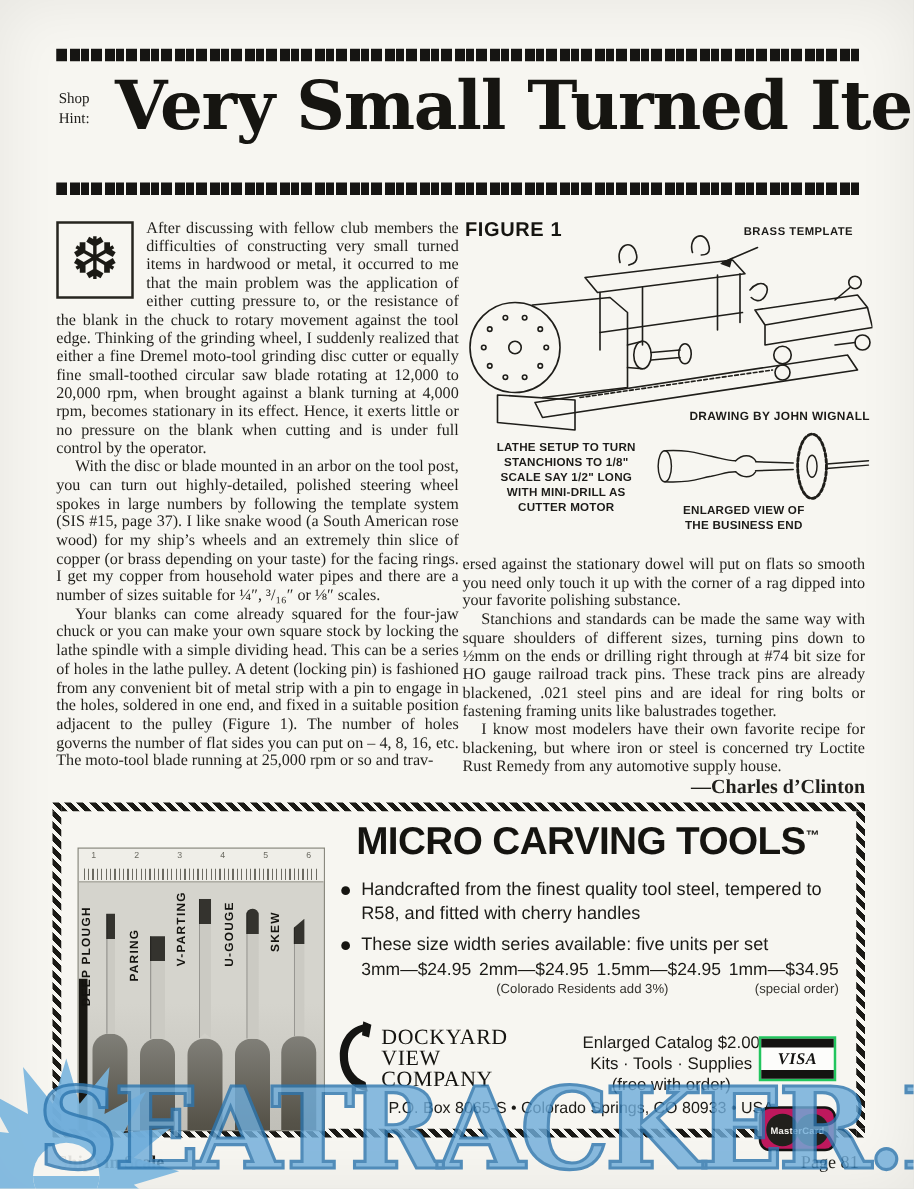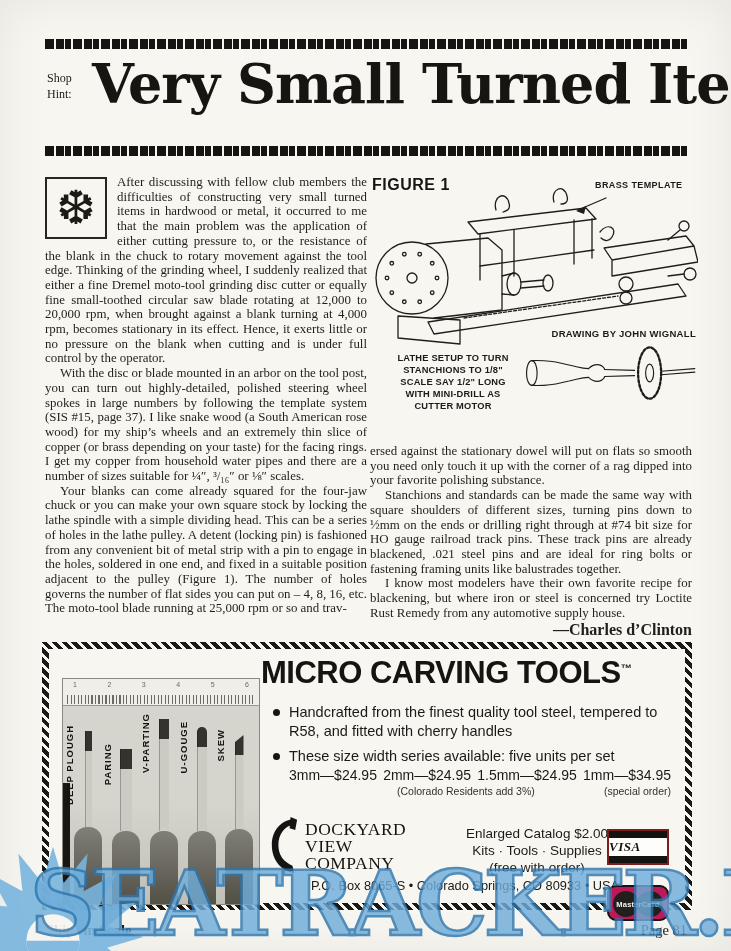--- a/index.html
+++ b/index.html
@@ -36,42 +36,42 @@
        line-height:12px;text-align:center;letter-spacing:.2px;}
   .cap-lathe{position:absolute;left:10px;top:182px;width:150px;}
   .enlarged-svg{position:absolute;left:150px;top:172px;width:180px;height:62px;}
   .cap-enlarged{position:absolute;left:162px;top:232px;width:130px;}
   .cap span{display:block;}
   
   .ad{position:absolute;left:42px;top:642px;width:650px;height:268px;box-sizing:border-box;
       border:7px solid #1a1915;
       border-image:repeating-linear-gradient(45deg,#1a1915 0 4px,var(--paper,#f7f6f1) 4px 7px) 7;}
   .ad-inner{position:absolute;inset:0;font-family:"Liberation Sans",sans-serif;}
-  .headline{position:absolute;left:212px;right:6px;top:6px;font-weight:bold;
+  .headline{position:absolute;left:212px;right:6px;top:6px;text-align:center;font-weight:bold;
             font-size:31px;letter-spacing:-.5px;color:#151410;white-space:nowrap;}
   .tm{font-size:11px;vertical-align:super;}
   .bullets{position:absolute;left:224px;top:54px;width:404px;font-size:14.5px;line-height:19px;color:#1b1a16;}
   .bullet-row{display:flex;margin-bottom:6px;}
   .dot{width:7px;height:7px;border-radius:50%;background:#161511;margin:6px 9px 0 0;flex:none;}
   .prices{position:absolute;left:240px;top:118px;width:382px;display:flex;
           justify-content:space-between;font-size:14px;color:#1b1a16;}
   .price-notes{position:absolute;left:240px;top:136px;width:382px;font-size:10.5px;color:#33322d;}
   .note-left{position:absolute;left:108px;} .note-right{position:absolute;right:0;}
   .logo-block{position:absolute;left:218px;top:168px;display:flex;}
   .company{font-family:"Liberation Serif",serif;font-size:17.5px;line-height:17px;
            letter-spacing:.5px;color:#151410;margin-left:4px;margin-top:4px;}
   .company span{display:block;}
   .catalog{position:absolute;left:400px;top:176px;width:176px;text-align:center;
            font-size:13.5px;line-height:17px;color:#1b1a16;}
   .catalog span{display:block;}
   .address{position:absolute;left:226px;top:229px;width:380px;text-align:center;
            font-size:12.8px;color:#1b1a16;}
   .cards{position:absolute;left:558px;top:180px;width:62px;}
-  .visa{box-sizing:border-box;width:62px;height:36px;border:2px solid #7f1d1d;background:#fdfdfb;
-        display:flex;align-items:center;position:relative;}
+  .visa{box-sizing:border-box;width:62px;height:36px;border:2px solid #22c55e;background:#fdfdfb;
+        display:flex;align-items:center;justify-content:center;position:relative;}
   .visa:before,.visa:after{content:"";position:absolute;left:0;right:0;height:7px;background:#141311;}
   .visa:before{top:0;} .visa:after{bottom:0;}
   .visa-text{font-family:"Liberation Serif",serif;font-weight:bold;font-style:italic;
              font-size:13px;letter-spacing:.5px;color:#141311;}
   .mc{box-sizing:border-box;margin-top:20px;width:62px;height:36px;border:2px solid #141311;
       border-radius:9px;background:#be185d;position:relative;overflow:hidden;}
   .mc-c{position:absolute;top:4px;width:26px;height:26px;border-radius:50%;background:#21201c;}
   .mc-c.l{left:4px;} .mc-c.r{right:4px;}
   .mc-text{position:absolute;left:0;right:0;top:13px;text-align:center;font-size:7.5px;
            font-weight:bold;color:#f3f2ee;letter-spacing:.2px;}
@@ -186,20 +186,24 @@
     <svg class="enlarged-svg line-art" viewBox="0 0 200 70">
       <ellipse cx="14" cy="35" rx="6" ry="14"></ellipse>
       <path d="M14,21 C40,20 44,24 56,26 C66,28 70,30 78,30"></path>
       <path d="M14,49 C40,50 44,46 56,44 C66,42 70,40 78,40"></path>
       <path d="M78,30 c6,-6 14,-6 18,0 M78,40 c6,6 14,6 18,0"></path>
       <path d="M96,31 L130,32 M96,39 L130,38"></path>
       <ellipse cx="147" cy="35" rx="13" ry="29" stroke-width="2.6" stroke-dasharray="3,2.2"></ellipse>
       <ellipse cx="147" cy="35" rx="4.5" ry="10"></ellipse>
       <path d="M160,33 L198,30 M160,37 L198,34"></path>
     </svg>
+    <div class="cap cap-enlarged">
+      <span>ENLARGED VIEW OF</span>
+      <span>THE BUSINESS END</span>
+    </div>
   </div>
 
   <div class="col col-right-text">
     <p class="first">ersed against the stationary dowel will put on flats so smooth you need only touch it up with the corner of a rag dipped into your favorite polishing substance.</p>
     <p>Stanchions and standards can be made the same way with square shoulders of different sizes, turning pins down to ½mm on the ends or drilling right through at #74 bit size for HO gauge railroad track pins. These track pins are already blackened, .021 steel pins and are ideal for ring bolts or fastening framing units like balustrades together.</p>
     <p>I know most modelers have their own favorite recipe for blackening, but where iron or steel is concerned try Loctite Rust Remedy from any automotive supply house.</p>
     <div class="byline">—Charles d’Clinton</div>
   </div>
 
   <div class="ad">

